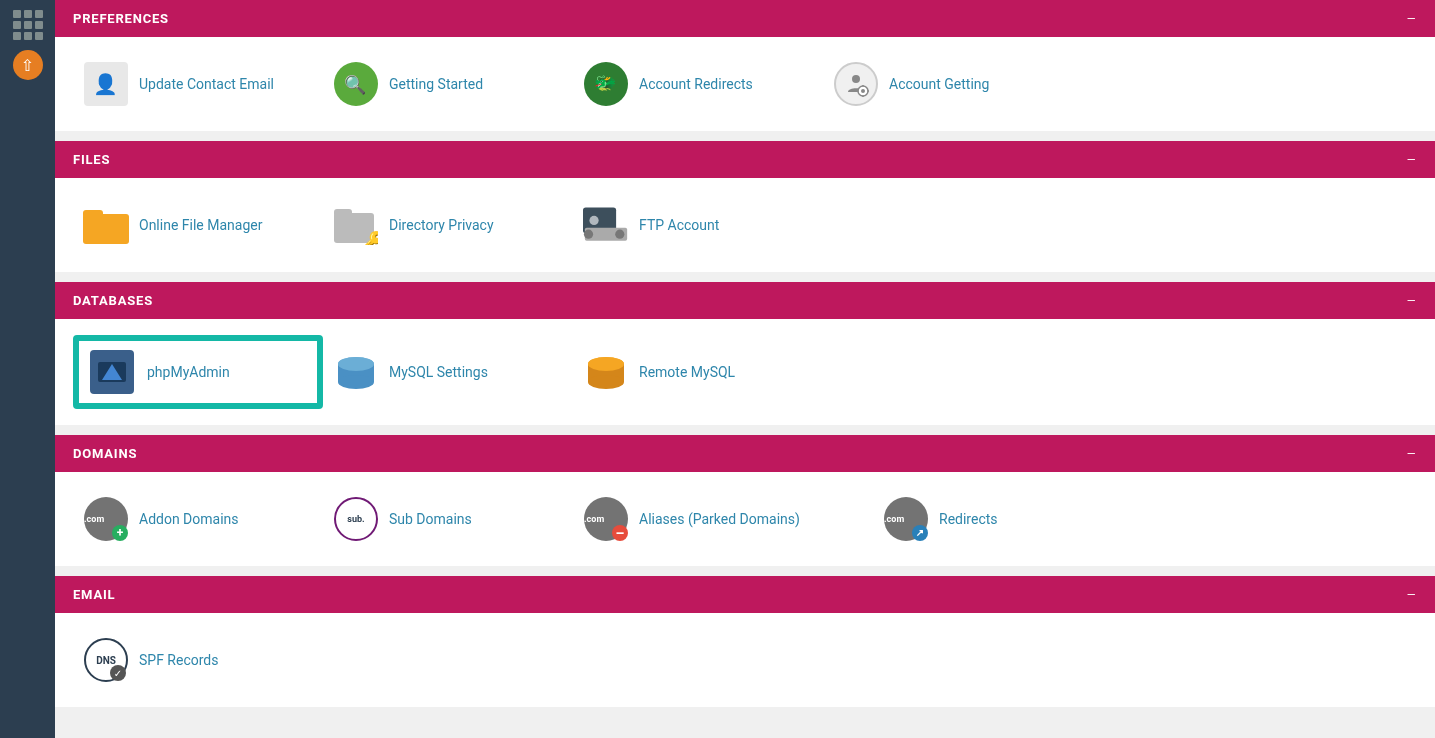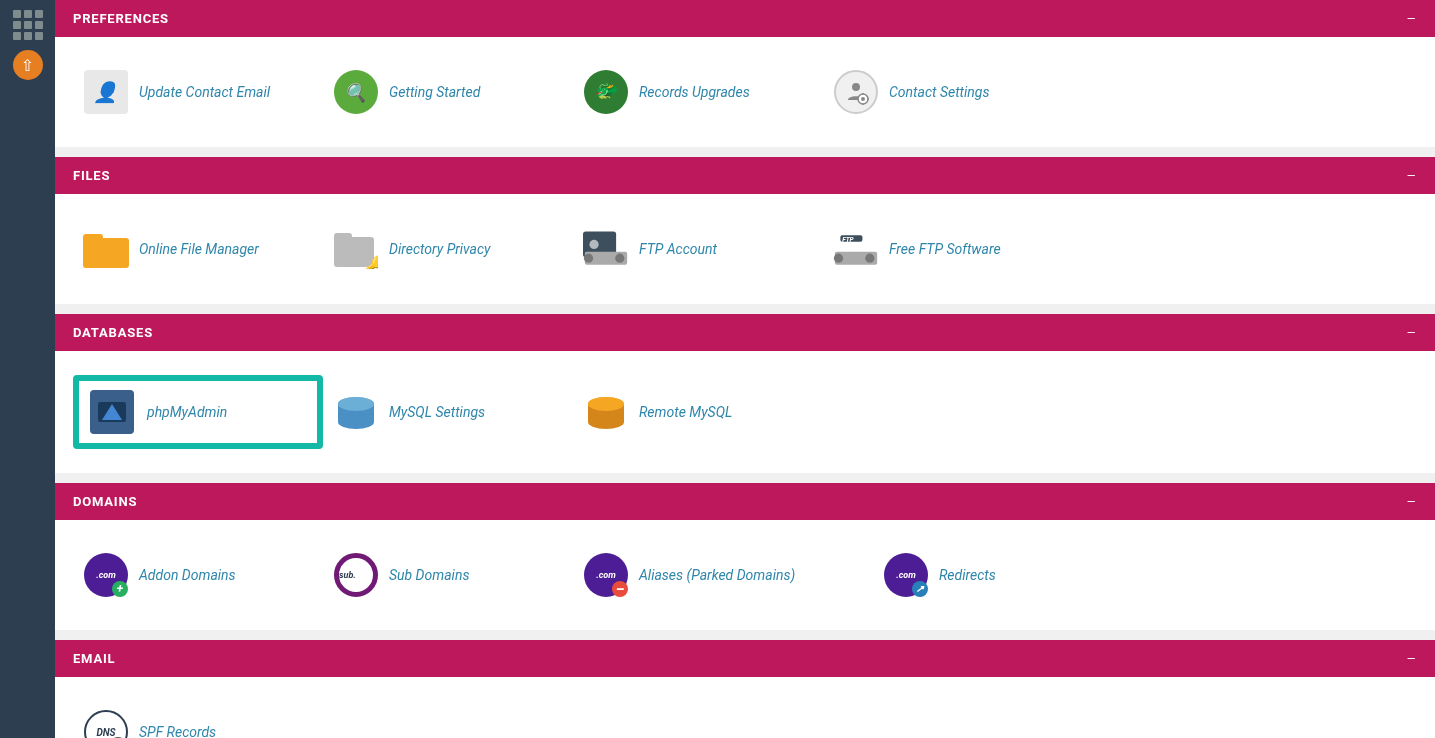--- a/index.html
+++ b/index.html
@@ -66,25 +66,24 @@
       display: flex;
       justify-content: space-between;
       align-items: center;
     }
     .section-header .minus {
       color: white;
       font-size: 18px;
       font-weight: 300;
     }
     .section-body {
-      padding: 24px 18px;
+      padding: 16px 18px;
       display: flex;
       flex-wrap: wrap;
       gap: 10px 0;
-      font-style: italic;
     }
 
     
     .item {
       display: flex;
       align-items: center;
       gap: 10px;
       width: 250px;
       padding: 8px 10px;
       cursor: pointer;
@@ -148,22 +147,22 @@
       width: 44px; height: 44px;
       background: #3a5f8a;
       border-radius: 4px;
       display: flex; align-items: center; justify-content: center;
     }
 
     
     .dot-com-icon {
       width: 44px; height: 44px;
       border-radius: 50%;
-      background: #4c1d95;
-      display: flex; align-items: center; justify-content: center;
+      background: #737373;
+      display: flex; align-items: center; justify-content: flex-start;
       color: white;
       font-size: 9px;
       font-weight: bold;
       position: relative;
     }
     .dot-com-icon.green-badge::after {
       content: '+';
       position: absolute;
       bottom: 0; right: 0;
       width: 16px; height: 16px;
@@ -194,22 +193,22 @@
       background: #2980b9;
       border-radius: 50%;
       display: flex; align-items: center; justify-content: center;
       font-size: 10px;
       line-height: 16px;
       text-align: center;
     }
     .sub-icon {
       width: 44px; height: 44px;
       border-radius: 50%;
-      border: 5px solid #701a75;
-      display: flex; align-items: center; 
+      border: 2px solid #701a75;
+      display: flex; align-items: center; justify-content: center;
       color: #2c3e50;
       font-size: 9px;
       font-weight: bold;
     }
   </style>
 </head>
 <body>
 
 <div class="sidebar">
   <div class="sidebar-grid">
@@ -249,39 +248,39 @@
         <a>Getting Started</a>
       </div>
 
       <div class="item">
         <div class="icon-wrap">
           <svg width="44" height="44" viewBox="0 0 44 44">
             <circle cx="22" cy="22" r="22" fill="#2e7d32"></circle>
             <text x="22" y="27" text-anchor="middle" fill="white" font-size="18">🐲</text>
           </svg>
         </div>
-        <a>Records Upgrades</a>
+        <a>Account Redirects</a>
       </div>
 
       <div class="item">
         <div class="icon-wrap">
           <div class="icon-account-settings">
             <svg width="28" height="28" viewBox="0 0 28 28">
               <circle cx="14" cy="9" r="4" fill="#888"></circle>
               <path d="M6 22c0-5 16-5 16 0" fill="#888"></path>
               <circle cx="21" cy="21" r="5" fill="white" stroke="#888" stroke-width="1.5"></circle>
               <circle cx="21" cy="21" r="2" fill="#888"></circle>
               <line x1="21" y1="15" x2="21" y2="16.5" stroke="#888" stroke-width="1.5"></line>
               <line x1="21" y1="25.5" x2="21" y2="27" stroke="#888" stroke-width="1.5"></line>
               <line x1="15" y1="21" x2="16.5" y2="21" stroke="#888" stroke-width="1.5"></line>
               <line x1="25.5" y1="21" x2="27" y2="21" stroke="#888" stroke-width="1.5"></line>
             </svg>
           </div>
         </div>
-        <a>Contact Settings</a>
+        <a>Account Getting</a>
       </div>
 
     </div>
   </div>
 
   <div class="section">
     <div class="section-header">
       <span>FILES</span>
       <span class="minus">−</span>
     </div>
@@ -314,32 +313,20 @@
             <rect x="0" y="0" width="36" height="28" rx="3" fill="#3d4f5c"></rect>
             <circle cx="12" cy="14" r="5" fill="white" opacity="0.6"></circle>
             <rect x="2" y="22" width="46" height="14" rx="2" fill="#aaa"></rect>
             <circle cx="6" cy="29" r="5" fill="#777"></circle>
             <circle cx="40" cy="29" r="5" fill="#777"></circle>
           </svg>
         </div>
         <a>FTP Account</a>
       </div>
 
-      <div class="item">
-        <div class="icon-wrap">
-          <svg width="50" height="38" viewBox="0 0 50 38">
-            <rect x="8" y="4" width="24" height="7" rx="2" fill="#3d4f5c"></rect>
-            <text x="10" y="11" font-size="7" fill="white" font-weight="bold">FTP</text>
-            <rect x="2" y="22" width="46" height="14" rx="2" fill="#aaa"></rect>
-            <circle cx="6" cy="29" r="5" fill="#777"></circle>
-            <circle cx="40" cy="29" r="5" fill="#777"></circle>
-          </svg>
-        </div>
-        <a>Free FTP Software</a>
-      </div>
 
 
     </div>
   </div>
 
   <div class="section">
     <div class="section-header">
       <span>DATABASES</span>
       <span class="minus">−</span>
     </div>

